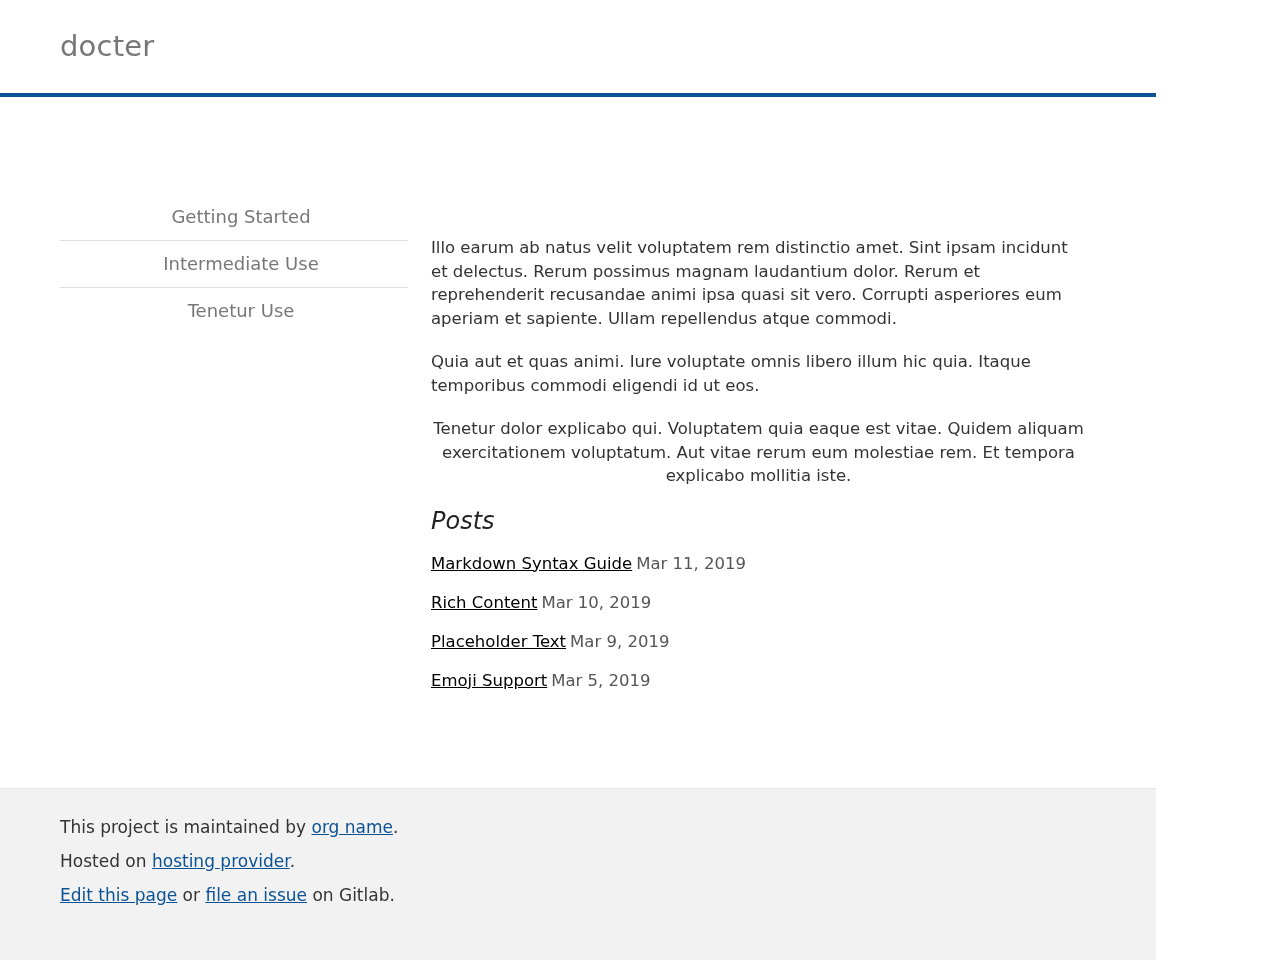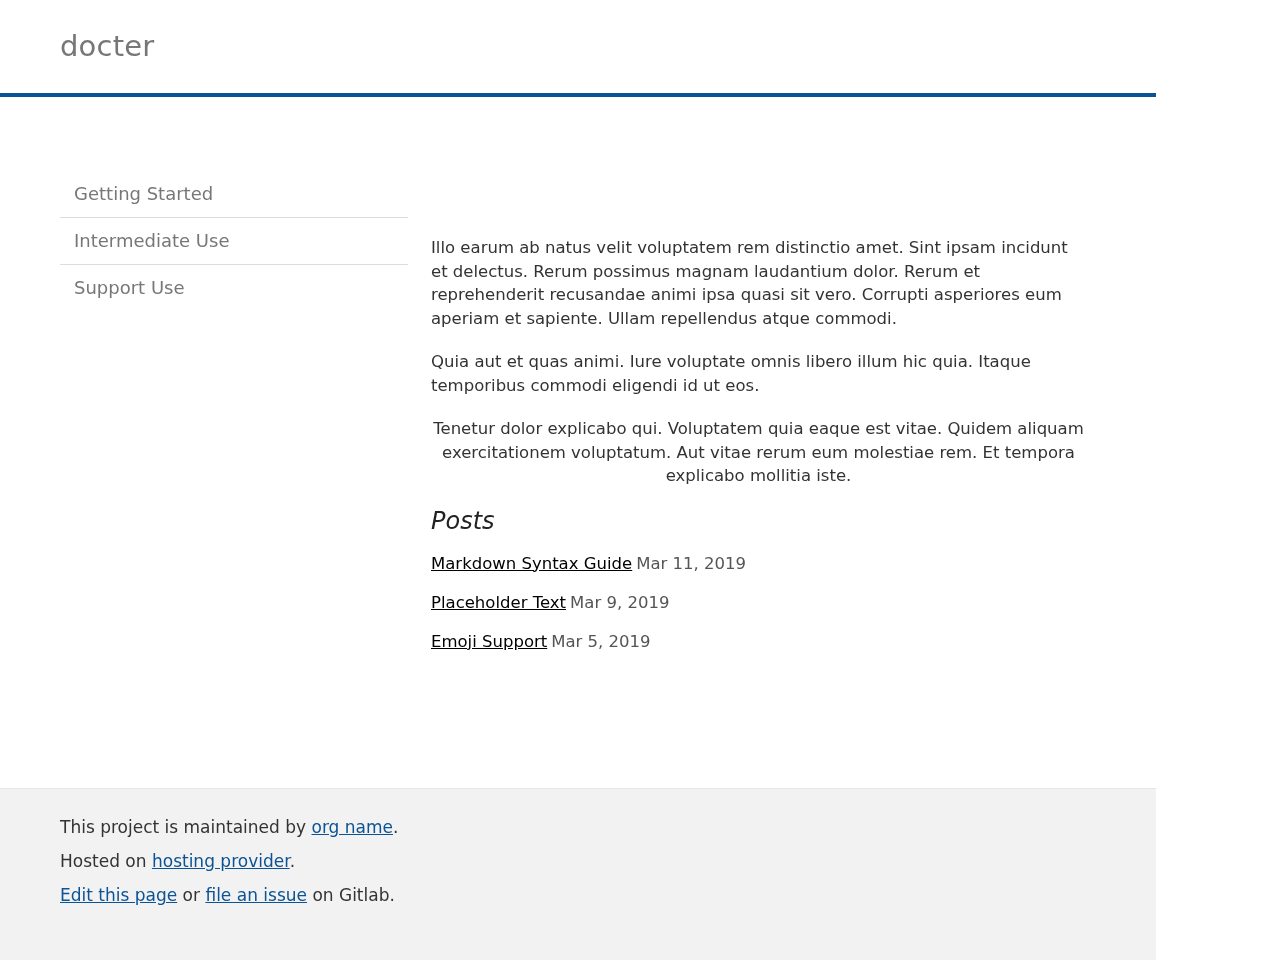--- a/index.html
+++ b/index.html
@@ -45,22 +45,23 @@
   .content-area {
     flex: 1 1 auto;
     display: flex;
     align-items: flex-start;
     padding: 0;
     background: #ffffff;
   }
   .sidebar {
     width: 348px;
     box-sizing: border-box;
-    padding: 74px 0 0 60px;
+    padding: 97px 0 0 60px;
     flex: 0 0 348px;
+    text-align: center;
   }
   .nav-list {
     list-style: none;
     margin: 0;
     padding: 0;
     width: 348px;
   }
   .nav-item {
     border-bottom: 1px solid #dddddd;
     padding: 0;
@@ -150,34 +151,37 @@
 
     <nav class="sidebar">
       <ul class="nav-list">
         <li class="nav-item">
           <a class="nav-link" href="#">Getting Started</a>
         </li>
         <li class="nav-item">
           <a class="nav-link" href="#">Intermediate Use</a>
         </li>
         <li class="nav-item">
-          <a class="nav-link" href="#">Support Use</a>
+          <a class="nav-link" href="#">Tenetur Use</a>
         </li>
       </ul>
     </nav>
 
     <main class="main">
       <p class="para">Illo earum ab natus velit voluptatem rem distinctio amet. Sint ipsam incidunt et delectus. Rerum possimus magnam laudantium dolor. Rerum et reprehenderit recusandae animi ipsa quasi sit vero. Corrupti asperiores eum aperiam et sapiente. Ullam repellendus atque commodi.</p>
       <p class="para">Quia aut et quas animi. Iure voluptate omnis libero illum hic quia. Itaque temporibus commodi eligendi id ut eos.</p>
       <p class="para">Tenetur dolor explicabo qui. Voluptatem quia eaque est vitae. Quidem aliquam exercitationem voluptatum. Aut vitae rerum eum molestiae rem. Et tempora explicabo mollitia iste.</p>
 
       <h2 class="section-title">Posts</h2>
 
       <div class="post-row">
         <a class="post-link" href="#">Markdown Syntax Guide</a><span class="post-date">Mar 11, 2019</span>
+      </div>
+      <div class="post-row">
+        <a class="post-link" href="#">Rich Content</a><span class="post-date">Mar 10, 2019</span>
       </div>
       <div class="post-row">
         <a class="post-link" href="#">Placeholder Text</a><span class="post-date">Mar 9, 2019</span>
       </div>
       <div class="post-row">
         <a class="post-link" href="#">Emoji Support</a><span class="post-date">Mar 5, 2019</span>
       </div>
     </main>
 
   </div>

